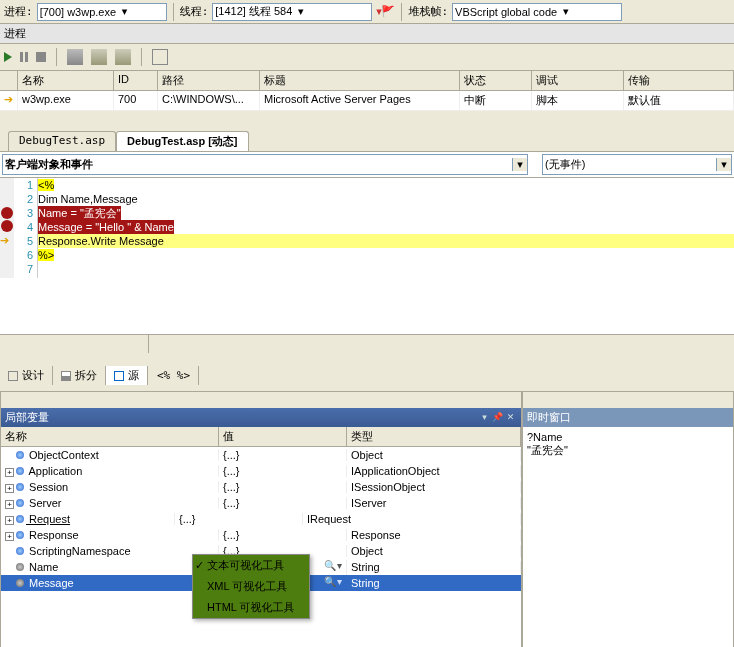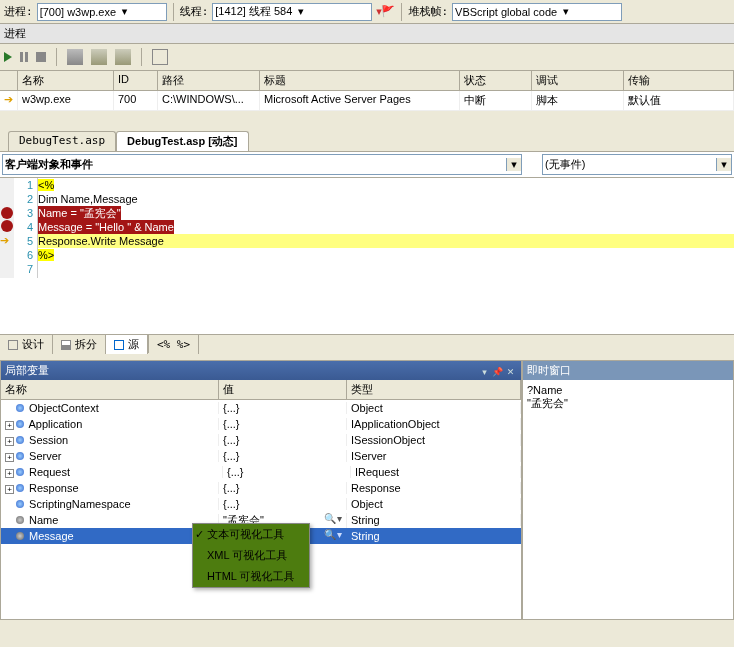--- a/index.html
+++ b/index.html
@@ -17,44 +17,44 @@
 .sq-pause span { width: 3px; height: 10px; background: #888; }
 .sq-stop { width: 10px; height: 10px; background: #888; }
 .grid-head { background: #ece9d8; border-bottom: 1px solid #aca899; display: flex; }
 .grid-head > div { padding: 2px 4px; border-right: 1px solid #aca899; }
 .grid-row { background: #fff; display: flex; border-bottom: 1px solid #eee; }
 .grid-row > div { padding: 2px 4px; border-right: 1px solid #eee; overflow: hidden; white-space: nowrap; }
 .yellow-arrow { color: #e0a000; }
 .tabs-bar { background: #ece9d8; padding: 2px 0 0 8px; display: flex; gap: 0; border-bottom: 1px solid #aca899; }
 .tab { background: #fff; border: 1px solid #aca899; border-bottom: none; padding: 2px 10px; border-radius: 3px 3px 0 0; cursor: default; }
 .tab.inactive { background: #ece9d8; }
-.obj-selector { background: #fff; padding: 2px; display: flex; gap: 20px; border-bottom: 1px solid #aca899; }
+.obj-selector { background: #fff; padding: 2px; display: flex; gap: 14px; border-bottom: 1px solid #aca899; }
 .obj-combo { flex: 1; border: 1px solid #7f9db9; background: #fff; display: flex; align-items: center; }
 .obj-combo input { border: none; flex: 1; font-weight: bold; font-size: 11px; padding: 2px; outline: none; }
 .obj-combo .arrow { width: 15px; text-align: center; background: #ece9d8; border-left: 1px solid #7f9db9; }
 .code-area { background: #fff; display: flex; height: 100px; font-family: "SimSun", monospace; font-size: 12px; }
 .gutter { width: 24px; background: #fff; text-align: right; color: #2b91af; padding-right: 4px; border-right: 1px solid #ccc; line-height: 14px; }
 .marker-col { width: 14px; background: #f0f0f0; }
 .code-lines { flex: 1; line-height: 14px; }
 .line { height: 14px; white-space: pre; }
 .hl-red { background: #a31515; color: #fff; display: inline-block; }
 .hl-yellow { background: #ffff80; display: block; }
 .asp-tag { background: #ffff00; color: #000; }
 .marker { width: 12px; height: 12px; display: block; margin: 1px; }
 .bp { border-radius: 50%; background: #a31515; }
 .cur-arrow { color: #e0a000; font-size: 11px; line-height: 14px; }
 .edit-bottom { display: flex; border-top: 1px solid #aca899; background: #ece9d8; }
-.edit-tab { padding: 2px 8px; border-right: 1px solid #aca899; display: flex; gap: 4px; align-items: center; cursor: default; }
+.edit-tab { padding: 2px 8px; border-right: 1px solid #aca899; display: flex; gap: 4px; align-items: center; cursor: default; margin-top: 31px; }
 .edit-tab.active { background: #fff; }
 .small-sep { border-left: 1px solid #aca899; height: 18px; }
 .lower { display: flex; height: 260px; }
 .lv-panel, .imm-panel { display: flex; flex-direction: column; border: 1px solid #aca899; }
 .lv-panel { flex: 1; min-width: 0; }
 .imm-panel { width: 212px; }
-.dock-title { background: linear-gradient(#4a6eab, #3a5a93); color: #fff; padding: 2px 4px; display: flex; align-items: flex-end; }
+.dock-title { background: linear-gradient(#4a6eab, #3a5a93); color: #fff; padding: 2px 4px; display: flex; align-items: center; margin-top: 16px; }
 .dock-title .sp { flex: 1; }
 .dock-btn { width: 13px; height: 11px; color: #cdd; font-size: 9px; text-align: center; cursor: default; }
 .lv-head { display: flex; background: #ece9d8; border-bottom: 1px solid #aca899; }
 .lv-head > div { padding: 2px 4px; border-right: 1px solid #aca899; }
 .lv-body { background: #fff; flex: 1; overflow: hidden; }
 .lv-row { display: flex; align-items: center; height: 16px; }
 .lv-row > div { padding: 0 4px; overflow: hidden; white-space: nowrap; text-overflow: ellipsis; border-right: 1px solid #eee; }
 .lv-row.sel { background: #316ac5; color: #fff; }
 .lv-row.sel > div { border-right: 1px solid #316ac5; }
 .exp { width: 9px; height: 9px; border: 1px solid #888; display: inline-flex; align-items: center; justify-content: center; font-size: 8px; line-height: 7px; margin-right: 2px; color: #000; background: #fff; }
@@ -232,21 +232,21 @@
           <div style="flex: 1 1 0%;">ISessionObject</div>
         </div>
         <div class="lv-row">
           <div style="width: 218px;"><span class="exp">+</span><span class="dot db"></span><span> Server</span></div>
           <div style="width: 128px; display: flex;">
             <span style="flex: 1 1 0%;">{...}</span>
           </div>
           <div style="flex: 1 1 0%;">IServer</div>
         </div>
         <div class="lv-row">
-          <div style="width: 222px;"><span class="exp">+</span><span class="dot db"></span><span> Request</span></div>
+          <div style="width: 174px; text-decoration: underline;"><span class="exp">+</span><span class="dot db"></span><span> Request</span></div>
           <div style="width: 128px; display: flex;">
             <span style="flex: 1 1 0%;">{...}</span>
           </div>
           <div style="flex: 1 1 0%;">IRequest</div>
         </div>
         <div class="lv-row">
           <div style="width: 218px;"><span class="exp">+</span><span class="dot db"></span><span> Response</span></div>
           <div style="width: 128px; display: flex;">
             <span style="flex: 1 1 0%;">{...}</span>
           </div>

